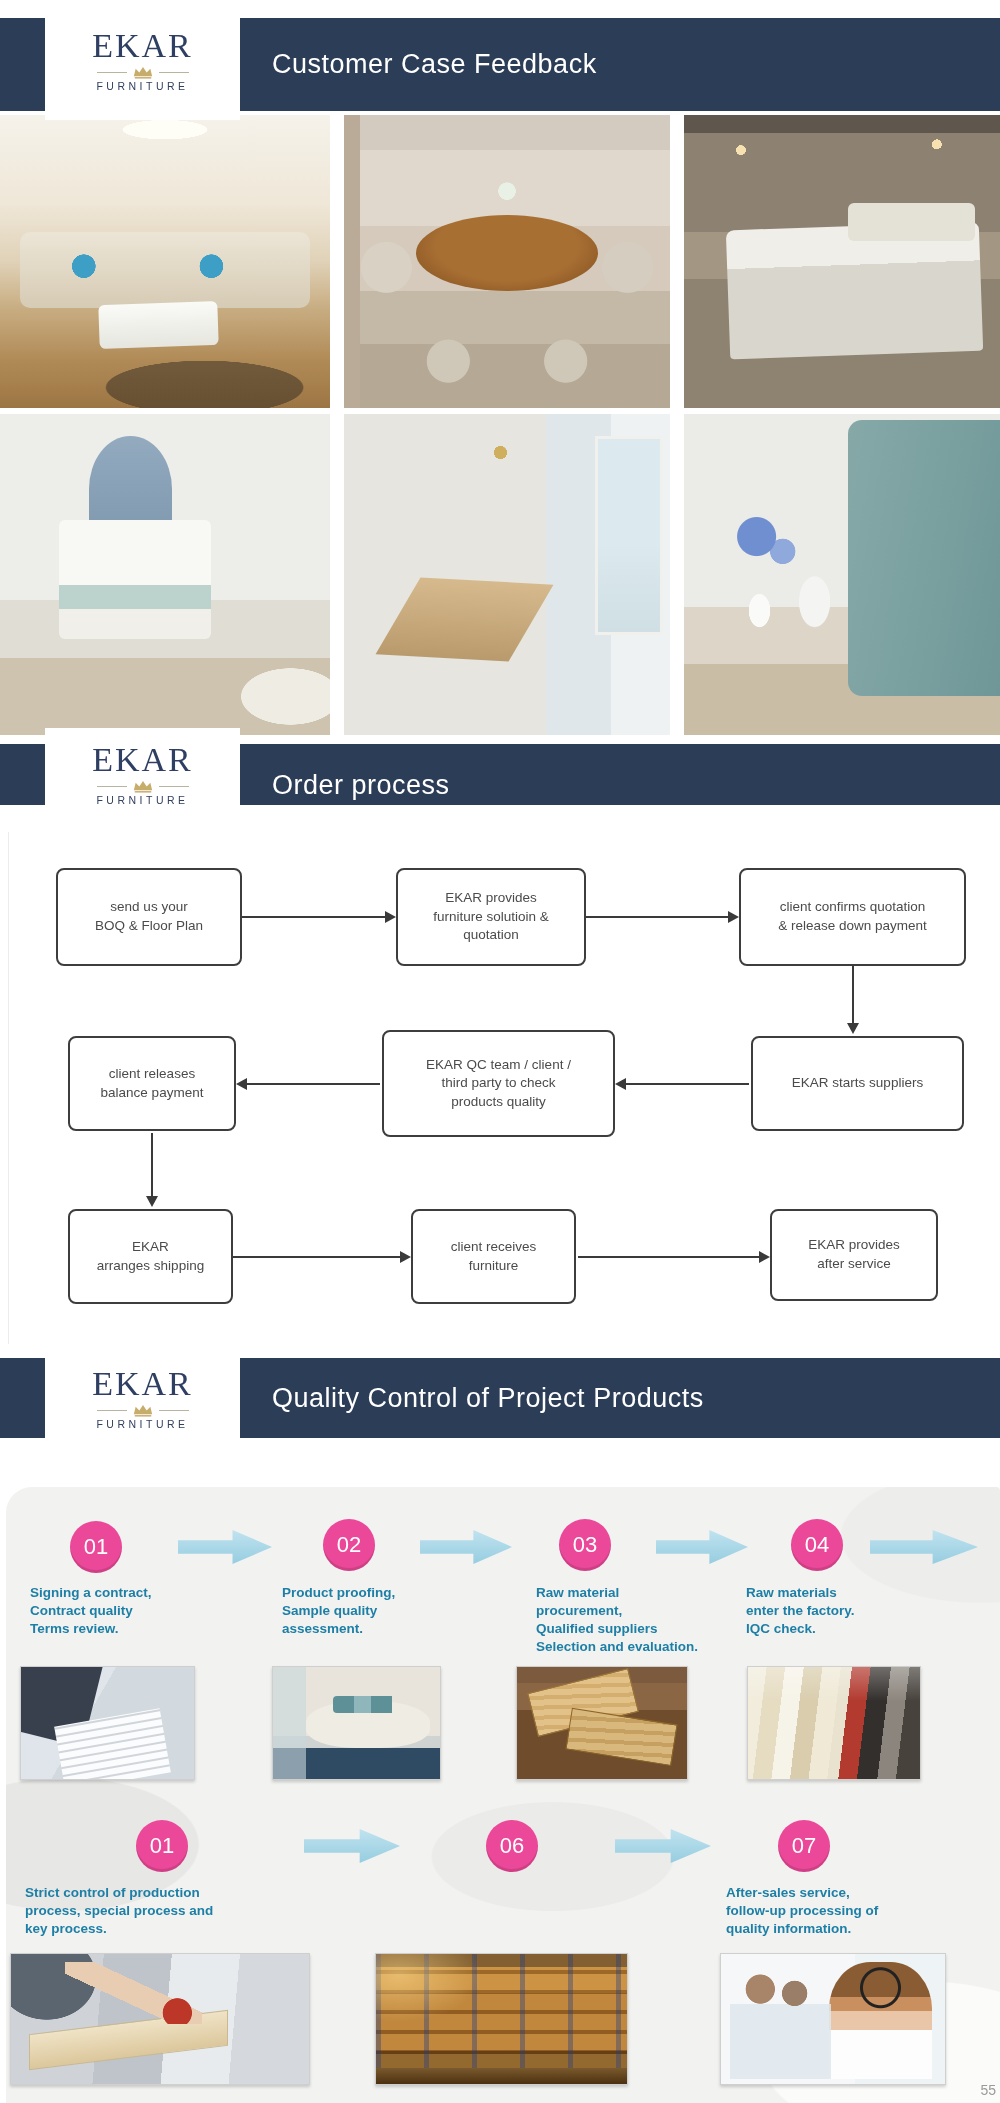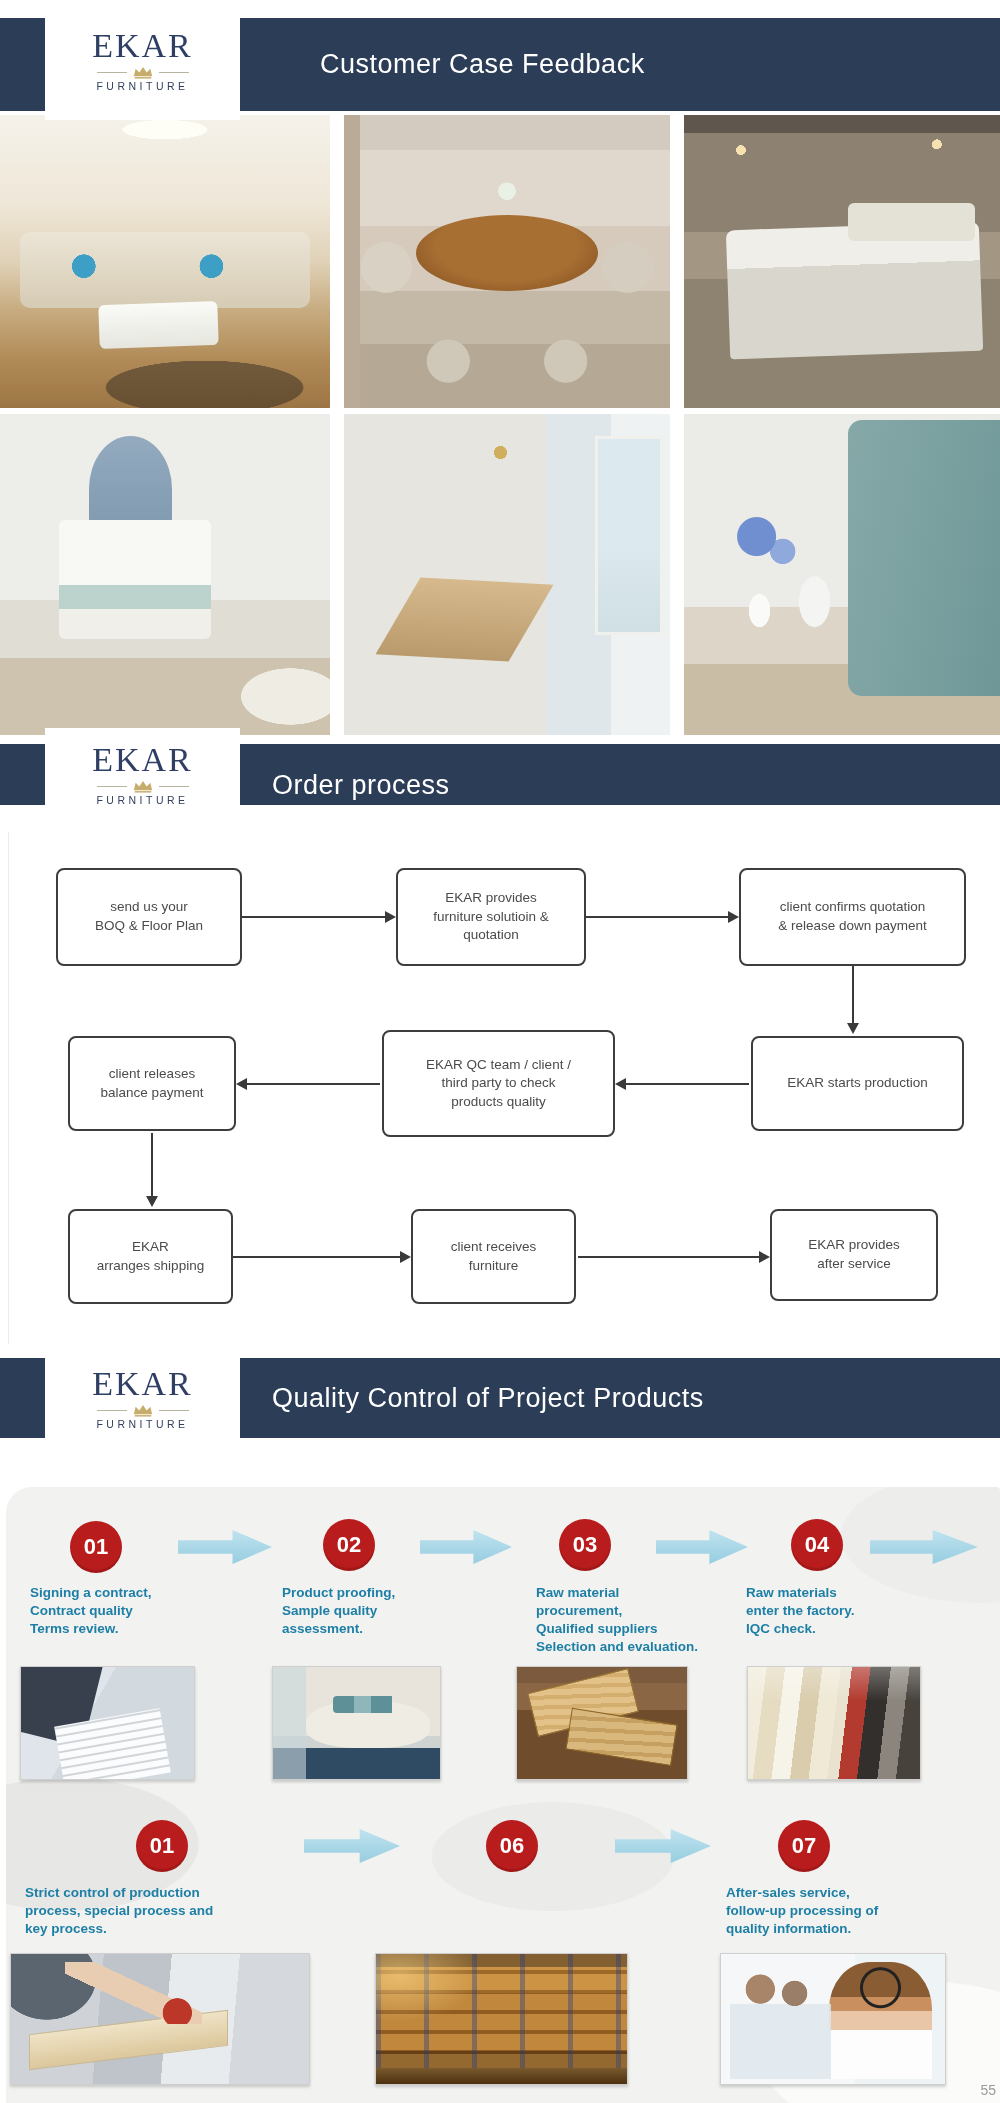--- a/index.html
+++ b/index.html
@@ -6,21 +6,21 @@
   #page{position:relative;width:1000px;height:2103px;background:#fff;overflow:hidden;
         font-family:"Liberation Sans",sans-serif;}
 
   
   .navbar{position:absolute;left:0;width:1000px;background:#2c3d58;}
   #bar1{top:18px;height:93px;}
   #bar2{top:744px;height:61px;}
   #bar3{top:1358px;height:80px;}
   .bar-title{position:absolute;left:272px;top:0;color:#fff;font-size:27px;letter-spacing:.5px;
              font-weight:400;white-space:nowrap;}
-  #bar1 .bar-title{line-height:93px;margin-left:48px;}
+  #bar1 .bar-title{line-height:93px;}
   #bar2 .bar-title{line-height:82px;}
   #bar3 .bar-title{line-height:80px;}
 
   
   .logo{position:absolute;left:45px;width:195px;background:#fff;z-index:5;
         display:flex;flex-direction:column;align-items:center;justify-content:center;}
   #logo1{top:0;height:120px;}
   #logo2{top:728px;height:92px;}
   #logo3{top:1348px;height:100px;}
   .brand{font-family:"Liberation Serif",serif;font-size:34px;letter-spacing:2px;color:#2e3f63;line-height:1;}
@@ -137,22 +137,22 @@
            font-size:16px;font-weight:700;color:#0e0e0e;}
   #q-panel{position:absolute;left:6px;top:1487px;width:994px;height:616px;
     border-radius:26px 4px 0 0;
     background:
       radial-gradient(ellipse 220px 110px at 6% 58%, #e7e7e6 0 60%, rgba(0,0,0,0) 61%),
       radial-gradient(ellipse 260px 130px at 92% 93%, #fbfbfa 0 60%, rgba(0,0,0,0) 61%),
       radial-gradient(ellipse 200px 90px at 55% 60%, #ebebea 0 60%, rgba(0,0,0,0) 61%),
       radial-gradient(ellipse 230px 110px at 98% 8%, #ededec 0 60%, rgba(0,0,0,0) 61%),
       #f2f2f1;}
 
-  .qc{position:absolute;width:52px;height:52px;border-radius:50%;background:#b91c1c;
-      color:#fff;font-size:22px;font-weight:700;display:flex;align-items:center;justify-content:center;
+  .qc{position:absolute;width:52px;height:52px;border-radius:50%;background:#ec4899;
+      color:#fff;font-size:22px;font-weight:400;display:flex;align-items:center;justify-content:center;
       box-shadow:inset 0 -3px 0 rgba(0,0,0,.12);}
   #c1{left:70px;top:1521px;} #c2{left:323px;top:1519px;} #c3{left:559px;top:1519px;}
   #c4{left:791px;top:1519px;} #c5{left:136px;top:1820px;} #c6{left:486px;top:1820px;}
   #c7{left:778px;top:1820px;}
 
   .qa{position:absolute;height:38px;
       background:linear-gradient(180deg,#c3e4f0,#93ccdf);
       clip-path:polygon(0 32%,58% 32%,58% 5%,100% 50%,58% 95%,58% 68%,0 68%);}
   #qa1{left:178px;top:1528px;width:94px;}
   #qa2{left:420px;top:1528px;width:92px;}
@@ -277,21 +277,21 @@
 
   <div id="flow-frame"></div>
 
   <div class="fbox" id="b1">send us your
 BOQ &amp; Floor Plan</div>
   <div class="fbox" id="b2">EKAR provides
 furniture solutioin &amp;
 quotation</div>
   <div class="fbox" id="b3">client confirms quotation
 &amp; release down payment</div>
-  <div class="fbox" id="b4">EKAR starts production</div>
+  <div class="fbox" id="b4">EKAR starts suppliers</div>
   <div class="fbox" id="b5">EKAR QC team / client /
 third party to check
 products quality</div>
   <div class="fbox" id="b6">client releases
 balance payment</div>
   <div class="fbox" id="b7">EKAR
 arranges shipping</div>
   <div class="fbox" id="b8">client receives
 furniture</div>
   <div class="fbox" id="b9">EKAR provides

